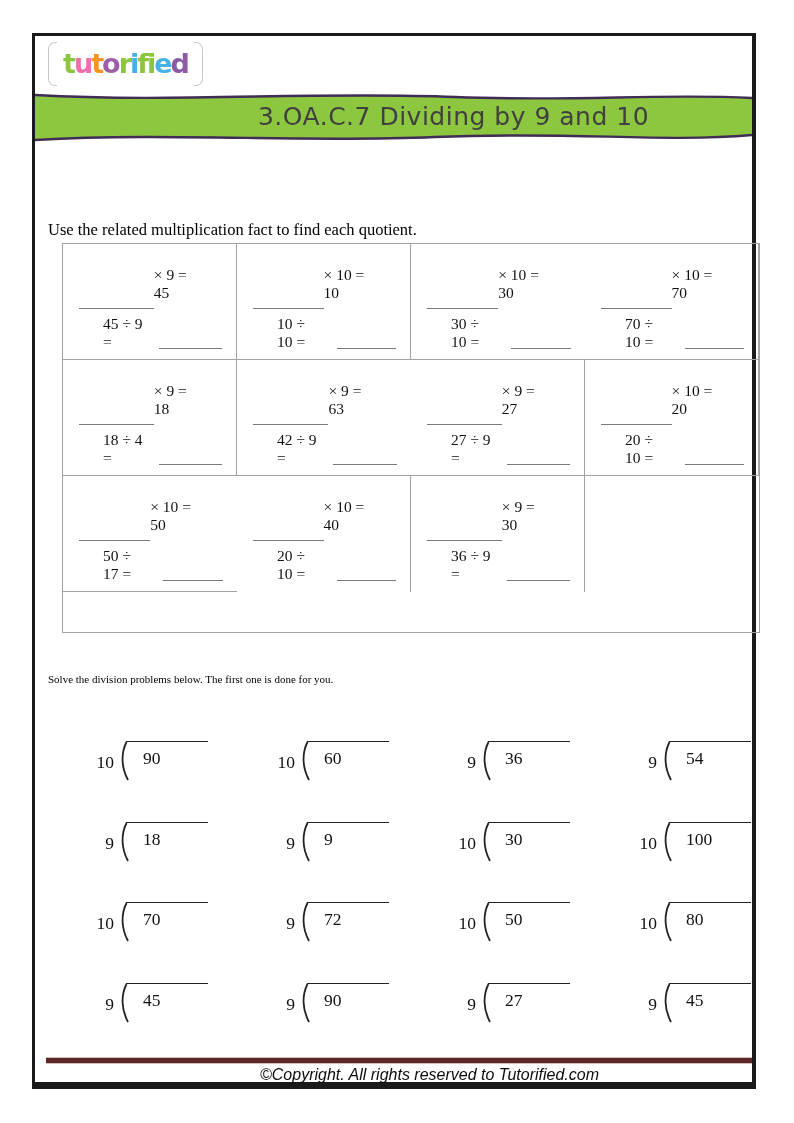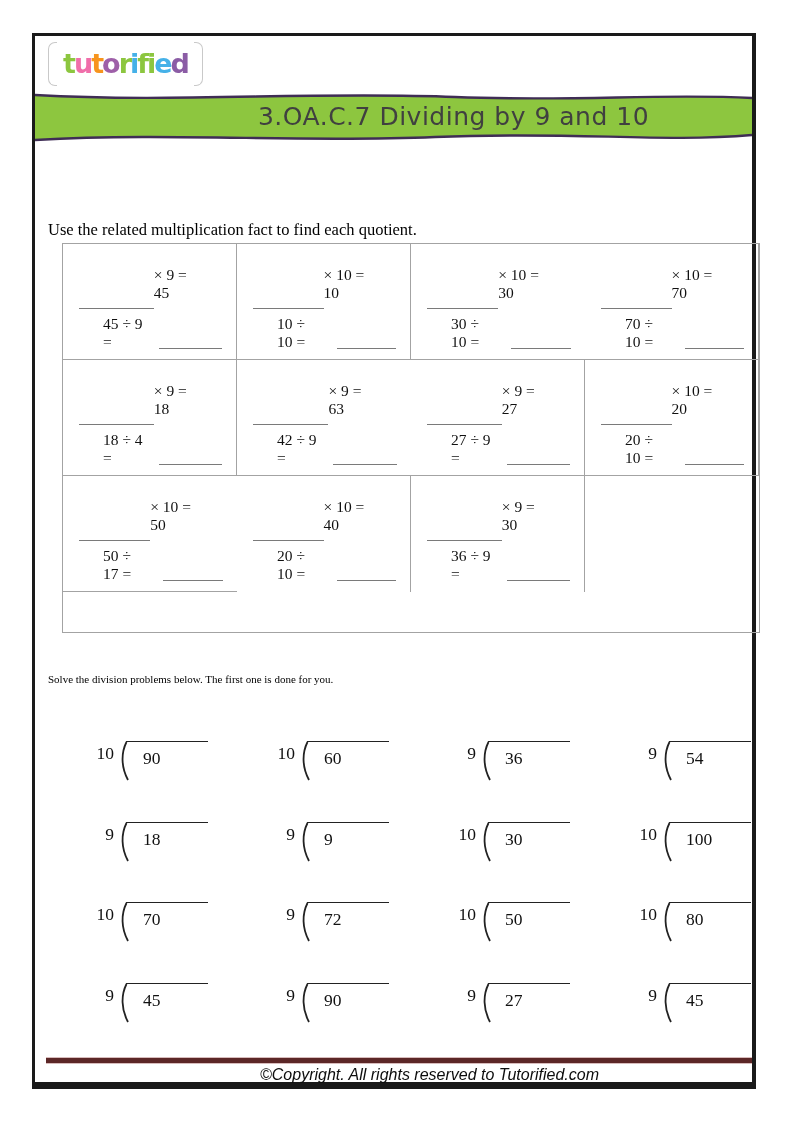--- a/index.html
+++ b/index.html
@@ -53,21 +53,21 @@
   .fact-line2 { display:flex; align-items:center; margin-top:13px; margin-left:24px; }
   .fact-line2 .blank { margin-left:14px; transform:translateY(9px); }
   .blank { display:inline-block; width:78px; height:14px; border-bottom:1px solid #7a7a7a; }
 
   
   .division-grid {
     position:absolute; left:53px; top:705px; width:660px;
     display:grid; grid-template-columns:repeat(4,181px); grid-auto-rows:80.5px;
   }
   .ldiv { display:flex; align-items:flex-start; }
-  .divisor { width:26px; text-align:right; font-size:17.5px; margin-top:2px; }
+  .divisor { width:26px; text-align:right; font-size:17.5px; margin-top:11px; }
   .div-curve { width:13px; height:40px; margin-left:2px; flex:none; }
   .div-curve path { stroke:#222; stroke-width:1.8; fill:none; }
   .dividend-box { display:inline-block; width:82px; border-top:1.8px solid #222; padding:6px 0 0 17px; margin-left:-3px; font-size:17.5px; }
 
   
   .footer-bar {
     position:absolute; left:11px; top:1021px; width:706px; height:7px;
     background:var(--footer-maroon,#5c2727);
     border-top:1.5px solid #d8bcbc; border-bottom:1.5px solid #d8bcbc;
   }

